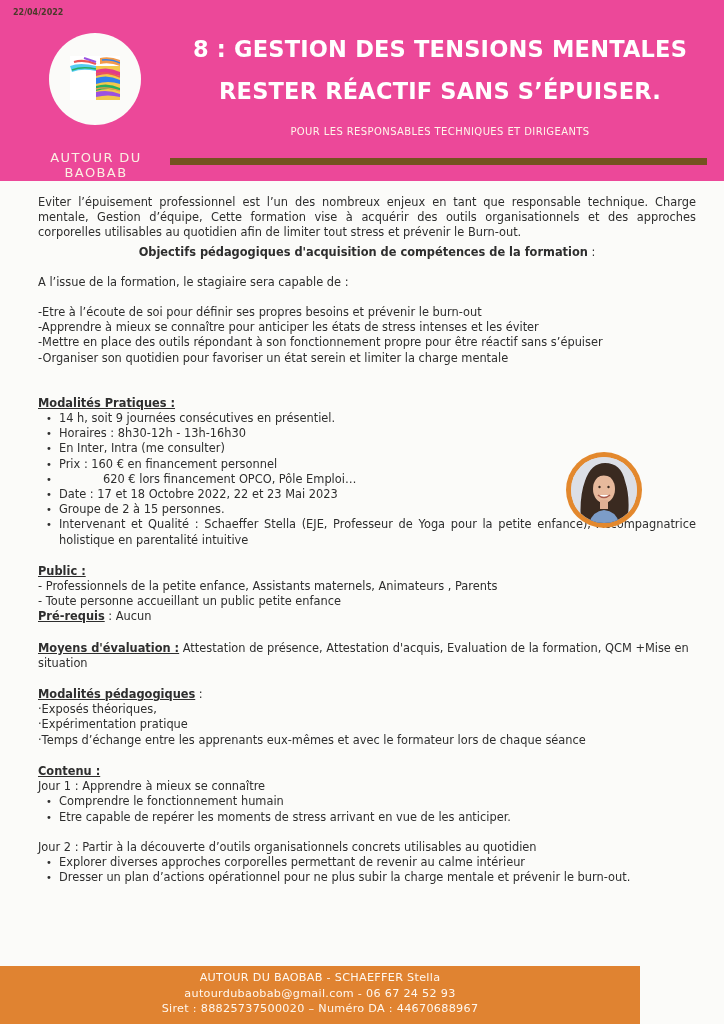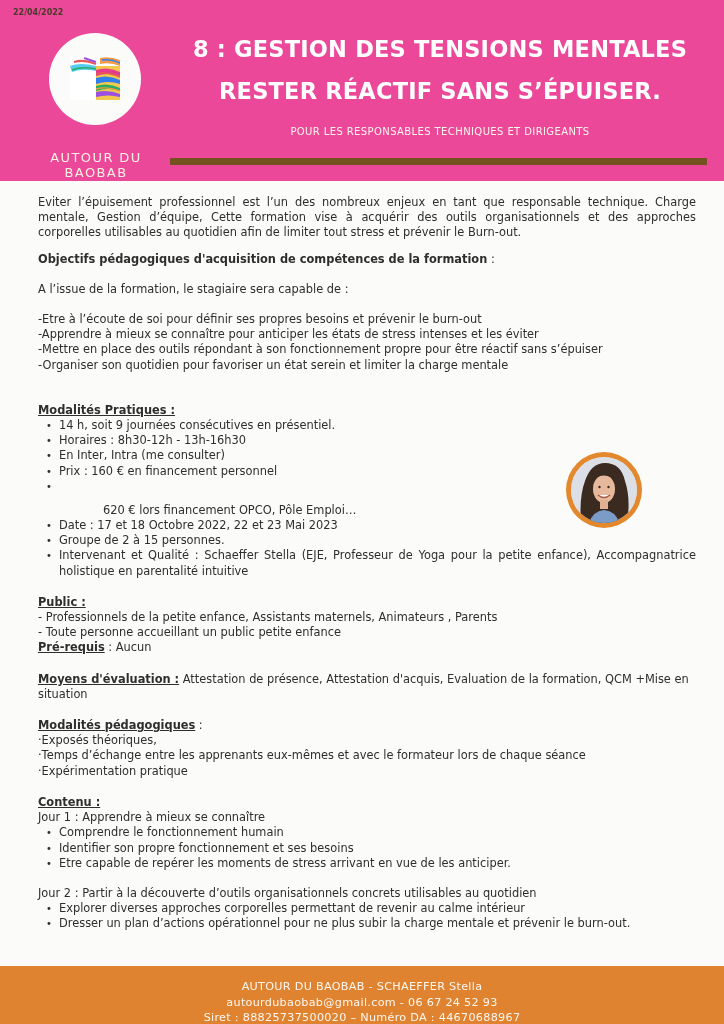--- a/index.html
+++ b/index.html
@@ -47,43 +47,43 @@
     position: absolute; left: 170px; top: 158px; width: 537px; height: 7px;
     background: #74521f;
   }
 
   .content {
     position: absolute; left: 38px; top: 195px; width: 658px;
     font-size: 11.4px; line-height: 15.2px; color: #2e2e2e;
   }
   .justify { text-align: justify; }
   .intro { text-align: justify; text-align-last: left; }
-  .objectives-title { text-align: left; font-weight: bold; margin-top: 11px; }
+  .objectives-title { text-align: center; font-weight: bold; margin-top: 4px; }
   .gap-sm { height: 15px; }
   .gap-md { height: 16px; }
   .gap-lg { height: 30px; }
   b, .bold { font-weight: bold; text-decoration: underline; }
   ul.bullets { list-style: none; padding-left: 8px; }
   ul.bullets li { position: relative; padding-left: 13px; }
   ul.bullets li::before {
     content: "•"; position: absolute; left: 0; top: 0; font-size: 10px;
   }
-  .indent-price { padding-left: 44px; display: inline-block; margin-top: 24px; }
+  .indent-price { padding-left: 44px; display: inline-block; }
   .photo {
     position: absolute; left: 566px; top: 452px; width: 76px; height: 76px;
     border-radius: 50%; background: #e3882d; padding: 5px;
   }
   .photo-inner {
     width: 100%; height: 100%; border-radius: 50%; overflow: hidden;
     background: #dde0e6;
   }
   .footer {
-    position: absolute; left: 0; top: 966px; width: 724px; height: 58px;
+    position: absolute; left: 0; top: 966px; width: 640px; height: 58px;
     background: #e08331; color: #fff7ee; text-align: center;
-    font-size: 11.2px; line-height: 15.5px; padding-top: 13px; letter-spacing: 0.3px;
+    font-size: 11.2px; line-height: 15.5px; padding-top: 4px; letter-spacing: 0.3px;
   }
 </style>
 </head>
 <body>
 
 <div class="header">
   <div class="date">22/04/2022</div>
   <div class="logo-circle"></div>
   <svg class="logo-art" viewBox="0 0 50 44">
     <rect x="0" y="0" width="50" height="44" fill="#ffffff"></rect>
@@ -150,29 +150,28 @@
   <p>- Professionnels de la petite enfance, Assistants maternels, Animateurs , Parents</p>
   <p>- Toute personne accueillant un public petite enfance</p>
   <p><span class="bold">Pré-requis</span><span> : Aucun</span></p>
 
   <div class="gap-md"></div>
   <p><span class="bold">Moyens d'évaluation :</span><span> Attestation de présence, Attestation d'acquis, Evaluation de la formation, QCM +Mise en situation</span></p>
 
   <div class="gap-md"></div>
   <p><span class="bold">Modalités pédagogiques</span><span> :</span></p>
   <p>·Exposés théoriques,</p>
+  <p>·Expérimentation pratique</p>
   <p>·Temps d’échange entre les apprenants eux-mêmes et avec le formateur lors de chaque séance</p>
-  <p>·Expérimentation pratique</p>
 
   <div class="gap-md"></div>
   <p class="bold">Contenu :</p>
   <p>Jour 1 : Apprendre à mieux se connaître</p>
   <ul class="bullets">
     <li>Comprendre le fonctionnement humain</li>
-    <li>Identifier son propre fonctionnement et ses besoins</li>
     <li>Etre capable de repérer les moments de stress arrivant en vue de les anticiper.</li>
   </ul>
   <div class="gap-sm"></div>
   <p>Jour 2 : Partir à la découverte d’outils organisationnels concrets utilisables au quotidien</p>
   <ul class="bullets">
     <li>Explorer diverses approches corporelles permettant de revenir au calme intérieur</li>
     <li class="justify" style="text-align-last:left">Dresser un plan d’actions opérationnel pour ne plus subir la charge mentale et prévenir le burn-out.</li>
   </ul>
 </div>
 

